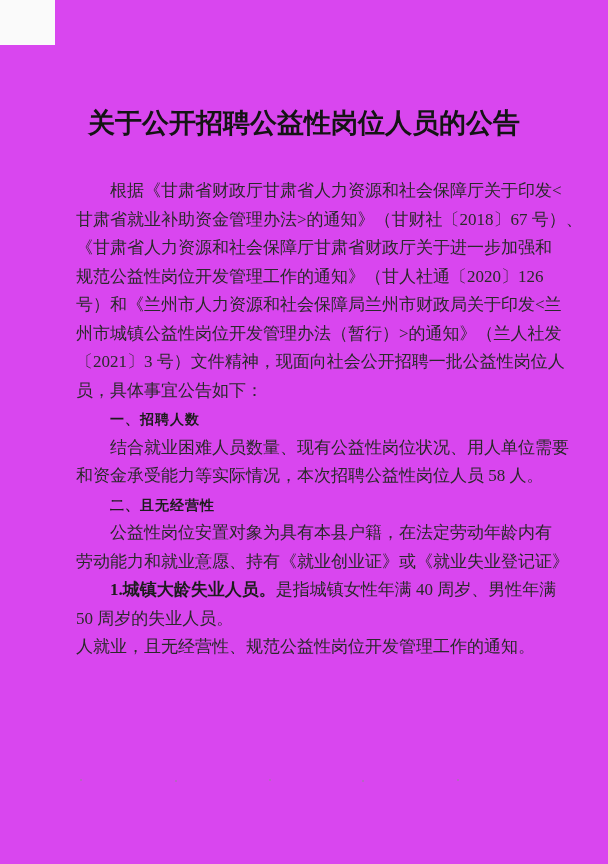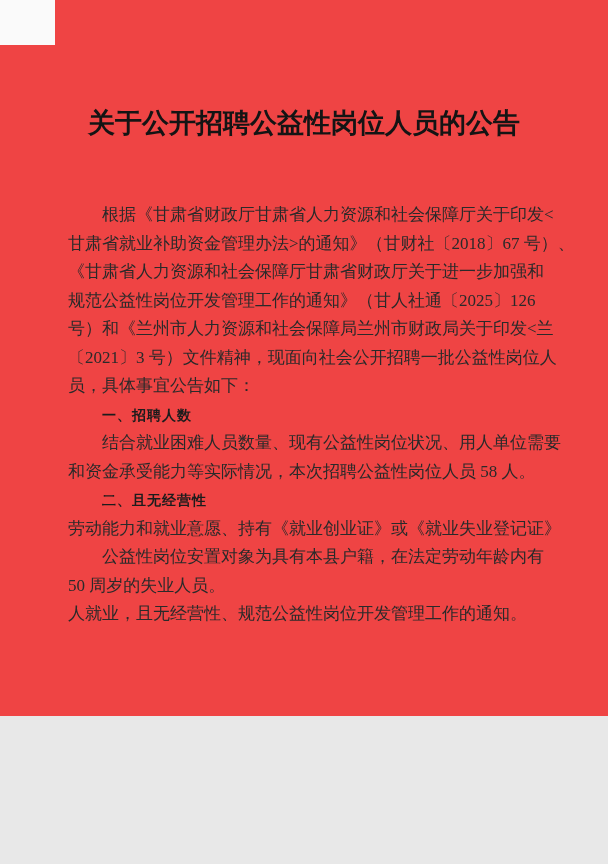--- a/index.html
+++ b/index.html
@@ -1,21 +1,21 @@
 <!DOCTYPE html>
 <html><head>
 <meta charset="utf-8">
 <style>
   html, body { margin: 0; padding: 0; }
   body { background: #e8e8e8; }
   .page {
     position: relative;
     width: 608px;
-    height: 716px;
-    background: #ef4444;
+    height: 864px;
+    background: #d946ef;
     overflow: hidden;
     font-family: "Liberation Serif", serif;
     color: #262626;
   }
   .corner-artifact {
     position: absolute;
     left: 0; top: 0;
     width: 55px; height: 45px;
     background: #fafafa;
   }
@@ -28,24 +28,23 @@
     text-align: center;
     font-size: 27px;
     line-height: 38px;
     font-weight: 700;
     letter-spacing: 0px;
     color: #141414;
     font-family: "Liberation Serif", serif;
   }
   .doc-body {
     position: absolute;
-    left: 68px;
+    left: 76px;
     top: 177px;
     width: 478px;
-    margin-top: 24px;
   }
   .line {
     height: 28.5px;
     line-height: 28.5px;
     font-size: 17px;
     white-space: nowrap;
     color: #2a2a2a;
   }
   .line.indent { padding-left: 34px; }
   .line .bold { font-weight: 700; color: #1c1c1c; }
@@ -74,30 +73,32 @@
 <div class="page">
 
   <div class="corner-artifact"></div>
 
   <h1 class="doc-title">关于公开招聘公益性岗位人员的公告</h1>
 
   <div class="doc-body">
     <div class="line indent"><span class="bold"></span><span class="reg">根据《甘肃省财政厅甘肃省人力资源和社会保障厅关于印发&lt;</span></div>
     <div class="line"><span class="bold"></span><span class="reg">甘肃省就业补助资金管理办法&gt;的通知》（甘财社〔2018〕67 号）、</span></div>
     <div class="line"><span class="bold"></span><span class="reg">《甘肃省人力资源和社会保障厅甘肃省财政厅关于进一步加强和</span></div>
-    <div class="line"><span class="bold"></span><span class="reg">规范公益性岗位开发管理工作的通知》（甘人社通〔2025〕126</span></div>
+    <div class="line"><span class="bold"></span><span class="reg">规范公益性岗位开发管理工作的通知》（甘人社通〔2020〕126</span></div>
     <div class="line"><span class="bold"></span><span class="reg">号）和《兰州市人力资源和社会保障局兰州市财政局关于印发&lt;兰</span></div>
+    <div class="line"><span class="bold"></span><span class="reg">州市城镇公益性岗位开发管理办法（暂行）&gt;的通知》（兰人社发</span></div>
     <div class="line"><span class="bold"></span><span class="reg">〔2021〕3 号）文件精神，现面向社会公开招聘一批公益性岗位人</span></div>
     <div class="line"><span class="bold"></span><span class="reg">员，具体事宜公告如下：</span></div>
     <div class="line indent heading"><span class="bold">一、招聘人数</span><span class="reg"></span></div>
     <div class="line indent"><span class="bold"></span><span class="reg">结合就业困难人员数量、现有公益性岗位状况、用人单位需要</span></div>
     <div class="line"><span class="bold"></span><span class="reg">和资金承受能力等实际情况，本次招聘公益性岗位人员 58 人。</span></div>
     <div class="line indent heading"><span class="bold">二、且无经营性</span><span class="reg"></span></div>
+    <div class="line indent"><span class="bold"></span><span class="reg">公益性岗位安置对象为具有本县户籍，在法定劳动年龄内有</span></div>
     <div class="line"><span class="bold"></span><span class="reg">劳动能力和就业意愿、持有《就业创业证》或《就业失业登记证》</span></div>
-    <div class="line indent"><span class="bold"></span><span class="reg">公益性岗位安置对象为具有本县户籍，在法定劳动年龄内有</span></div>
+    <div class="line indent"><span class="bold">1.城镇大龄失业人员。</span><span class="reg">是指城镇女性年满 40 周岁、男性年满</span></div>
     <div class="line"><span class="bold"></span><span class="reg">50 周岁的失业人员。</span></div>
     <div class="line"><span class="bold"></span><span class="reg">人就业，且无经营性、规范公益性岗位开发管理工作的通知。</span></div>
   </div>
 
   <div class="speckle-row">
     <span class="speckle sp1"></span>
     <span class="speckle sp2"></span>
     <span class="speckle sp3"></span>
     <span class="speckle sp4"></span>
     <span class="speckle sp5"></span>

